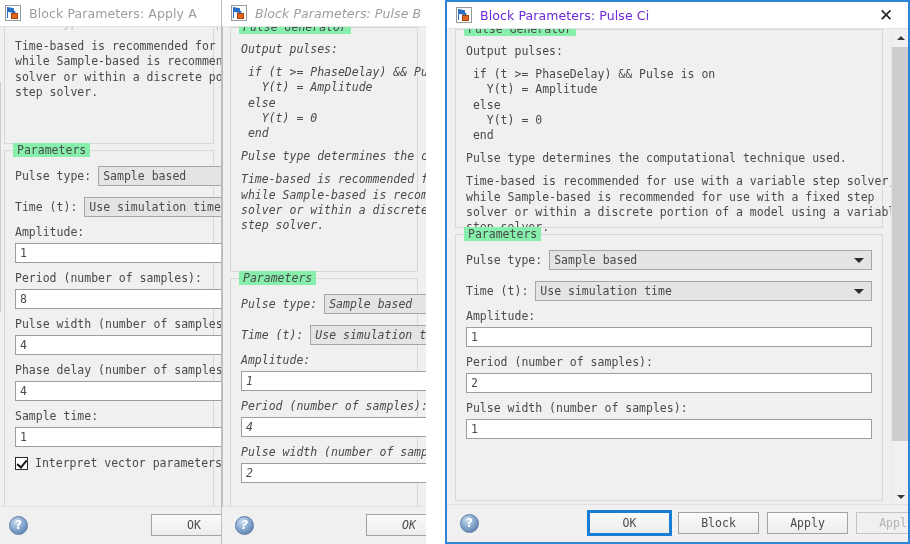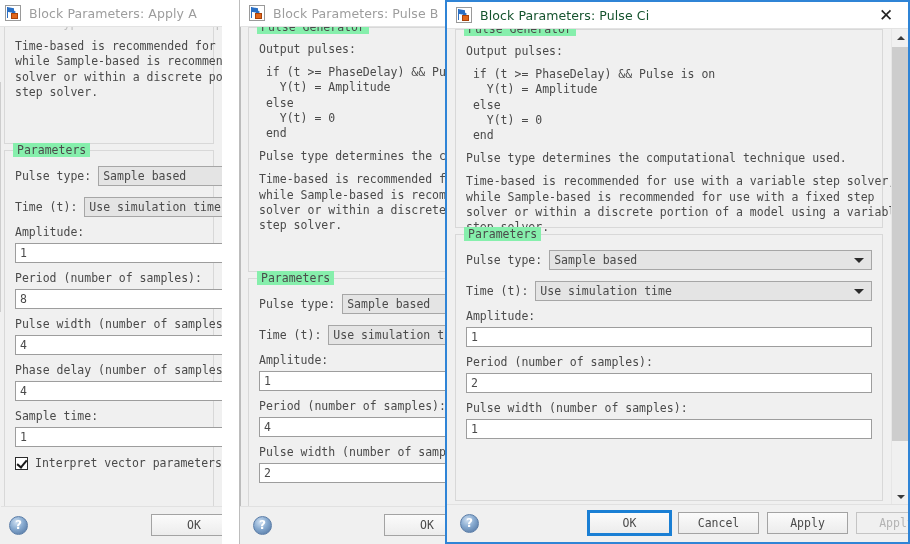--- a/index.html
+++ b/index.html
@@ -44,21 +44,21 @@
   .title-icon .box{
     position:absolute;left:5px;top:7px;width:7px;height:6px;
     background:#e2661a;border:1px solid #a8430c;box-sizing:border-box;
   }
   .title-text{
     font-family:"DejaVu Sans","Liberation Sans",sans-serif;
     font-size:12.5px;letter-spacing:.1px;
     white-space:nowrap;overflow:hidden;
   }
   .title-inactive .title-text{color:#9d9d9d;}
-  .title-active .title-text{color:#14532d;}
+  .title-active .title-text{color:#6d28d9;}
   .close-x{
     position:absolute;right:0;top:0;width:44px;height:27px;
     display:flex;align-items:center;justify-content:center;
     font-family:"DejaVu Sans","Liberation Sans",sans-serif;
     font-size:17px;color:#222;line-height:1;
   }
 
   
   .body{position:absolute;left:0;right:0;top:27px;bottom:0;overflow:hidden;}
 
@@ -142,22 +142,22 @@
   }
   .vscroll .arrow-up{top:0;}
   .vscroll .arrow-dn{bottom:0;}
   .chev{width:0;height:0;border-left:4px solid transparent;border-right:4px solid transparent;}
   .chev-up{border-bottom:4px solid #3a3a3a;}
   .chev-dn{border-top:4px solid #3a3a3a;}
   .thumb{position:absolute;left:0;width:17px;background:#cdcdcd;}
 
   
   #winA{left:-4px;top:0;width:226px;height:544px;}
-  #winB{left:240px;top:0;width:223px;height:544px;
-        box-shadow:-1px 0 0 #bdbdbd;}
+  #winB{left:222px;top:0;width:204px;height:544px;
+        box-shadow:-1px 0 0 #bdbdbd;font-style:italic;}
   #winC{left:445px;top:0;width:465px;height:544px;
         border:2px solid #2f84d6;background:#f0f0f0;}
 
   .edge-l{position:absolute;left:0;top:0;bottom:0;width:1px;background:#bcbcbc;}
   .clip{overflow:hidden;position:absolute;inset:0;}
 </style>
 </head>
 <body>
 
 <div class="win" id="winA">
@@ -359,18 +359,18 @@
         </div>
       <div class="thumb" style="top:18px;height:394px;"></div>
       <div class="arrow-dn">
           <span class="chev chev-dn"></span>
         </div>
     </div>
 
     <div class="btnbar">
       <span class="helpico">?</span>
       <span class="btn focus" style="left:142px;width:81px;">OK</span>
-      <span class="btn" style="left:231px;width:81px;">Cancel</span>
+      <span class="btn" style="left:231px;width:81px;">Block</span>
       <span class="btn" style="left:320px;width:81px;">Apply</span>
       <span class="btn disabled" style="left:409px;width:81px;">Apply</span>
     </div>
   </div>
 </div>
 
 </body></html>

